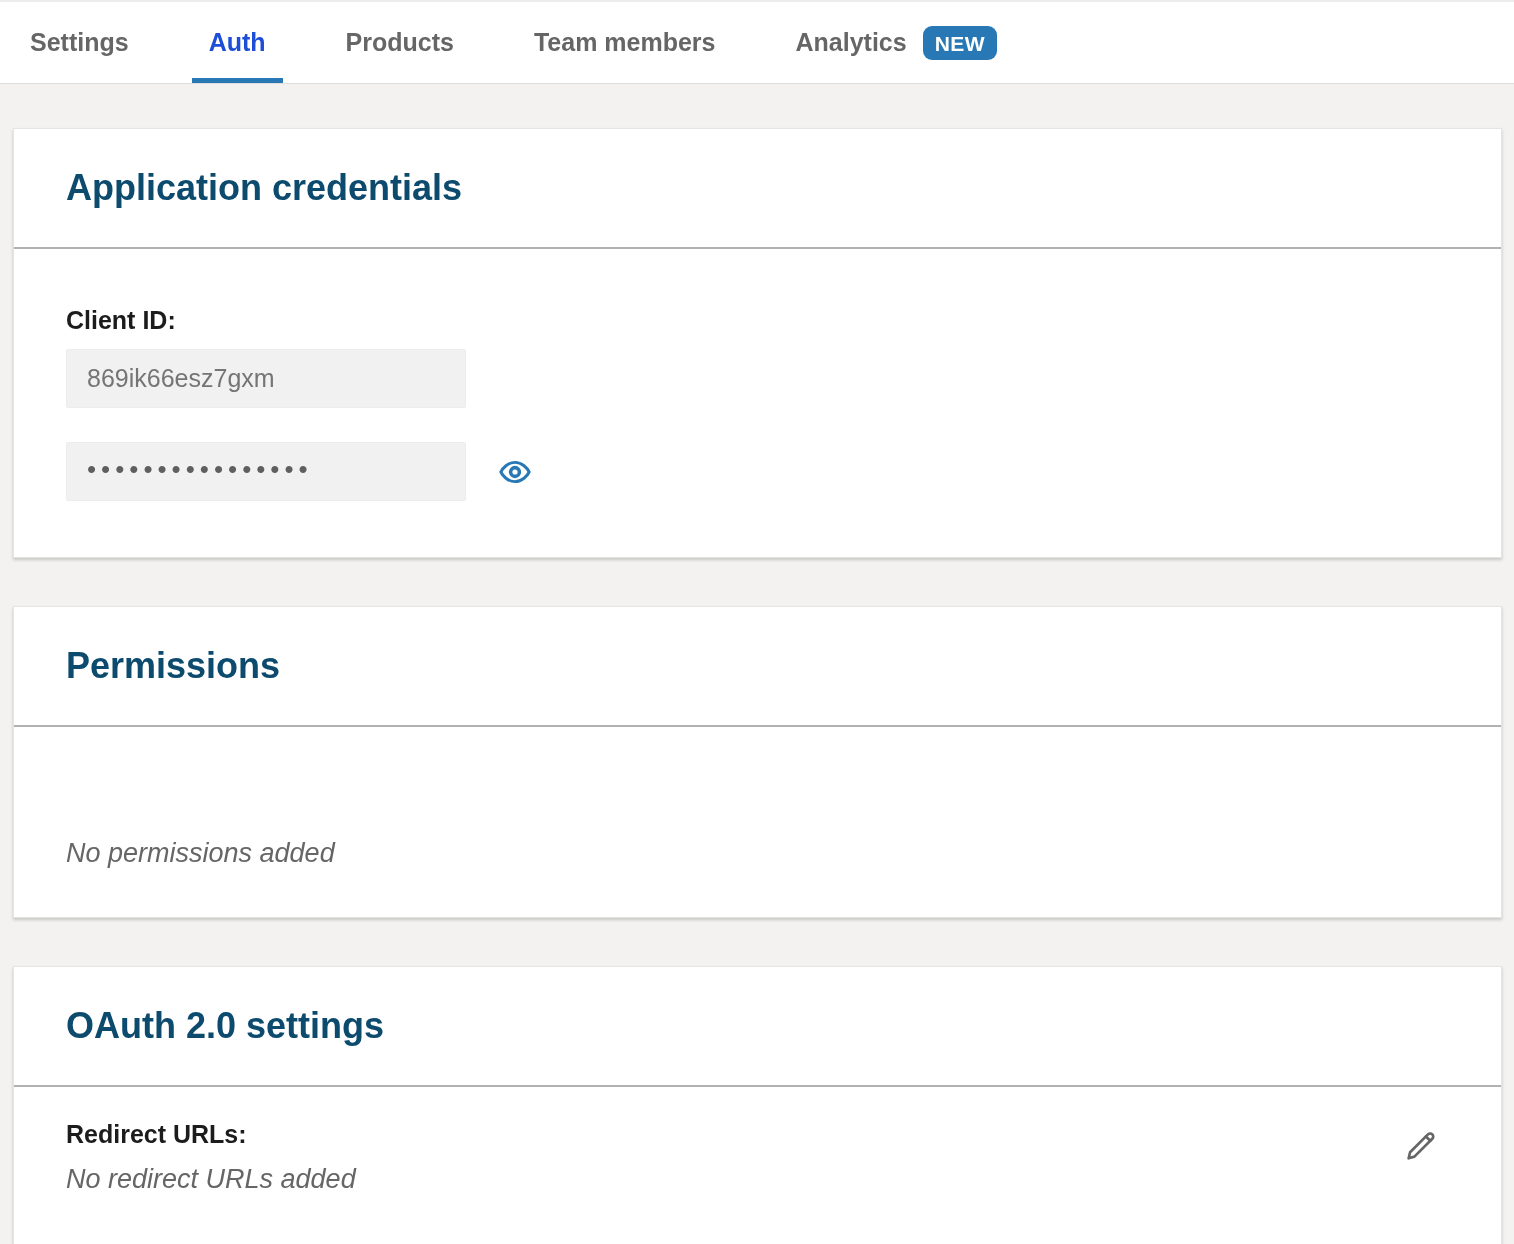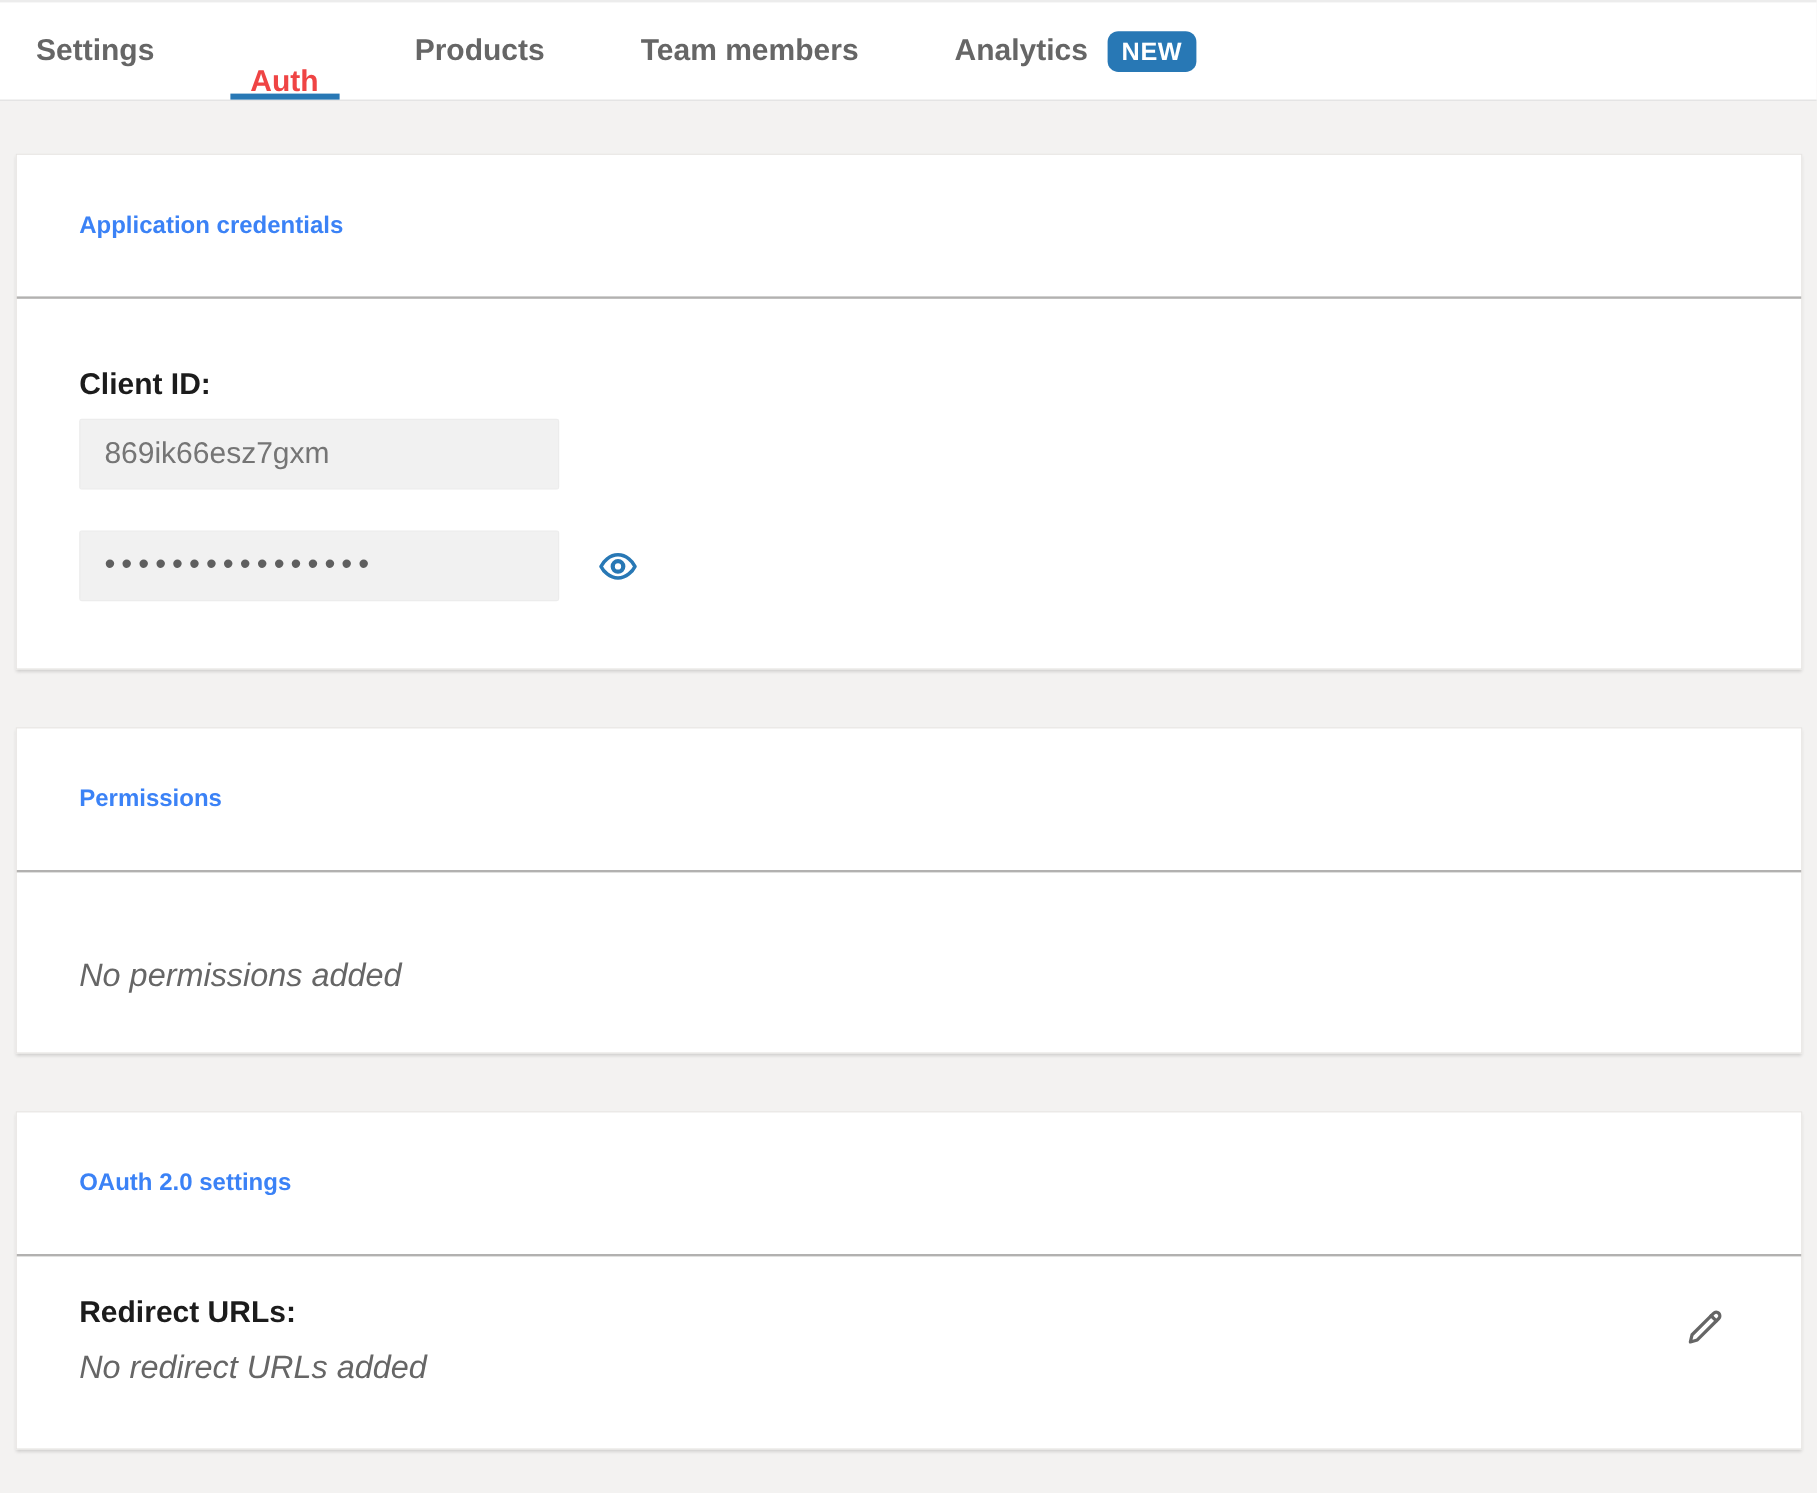--- a/index.html
+++ b/index.html
@@ -25,21 +25,21 @@
     display: flex;
     align-items: center;
     margin-right: 80px;
     font-size: 25px;
     font-weight: 600;
     color: #666666;
     position: relative;
     cursor: pointer;
     white-space: nowrap;
   }
-  .tab.active { color: #ef4444; align-items: flex-end; }
+  .tab.active { color: #1d4ed8; }
   .tab.active::after {
     content: "";
     position: absolute;
     left: -17px; right: -17px; bottom: 0;
     height: 5px;
     background: #2878b5;
   }
   .badge {
     display: inline-block;
     background: #2878b5;
@@ -59,23 +59,23 @@
     background: #ffffff;
     border: 1px solid #e6e4e2;
     box-shadow: 0 2px 3px rgba(0,0,0,0.18);
     margin-bottom: 48px;
   }
   .card-header {
     padding: 42px 52px;
     border-bottom: 2px solid #b2b1b0;
   }
   .card-title {
-    font-size: 20px;
+    font-size: 36px;
     font-weight: 700;
-    color: #3b82f6;
+    color: #0c4a6e;
     line-height: 34px;
   }
 
   
   .cred-body { padding: 56px 52px 56px; }
   .field-label {
     font-size: 25px;
     font-weight: 700;
     color: #1c1c1c;
     line-height: 30px;
@@ -106,21 +106,21 @@
   .eye-btn {
     background: none;
     border: none;
     margin-left: 32px;
     cursor: pointer;
     width: 34px; height: 34px;
     display: flex; align-items: center; justify-content: center;
   }
 
   
-  .empty-body-permissions { padding: 70px 52px 48px; }
+  .empty-body-permissions { padding: 70px 52px 48px; margin-top: 40px; }
   .empty-text {
     font-size: 27px;
     font-style: italic;
     color: #666666;
     line-height: 32px;
   }
   .oauth-body {
     position: relative;
     padding: 32px 52px 52px;
   }

